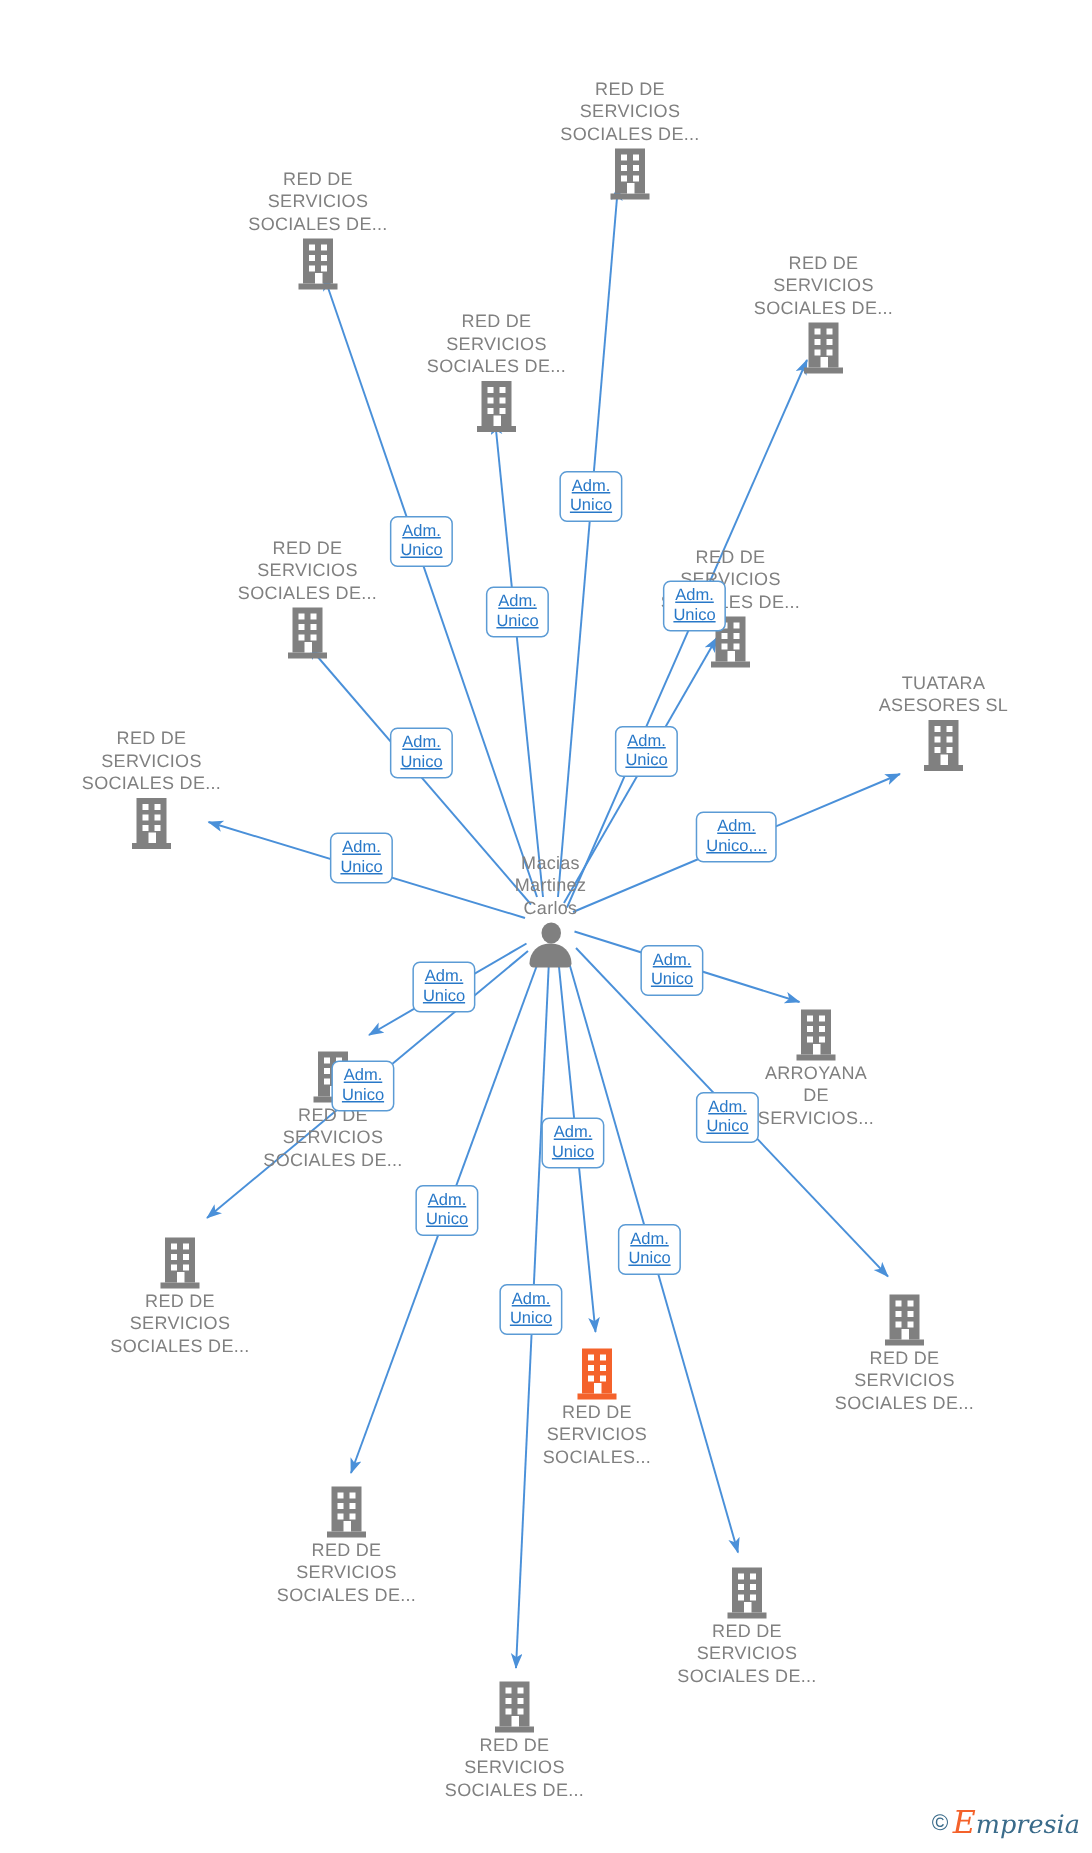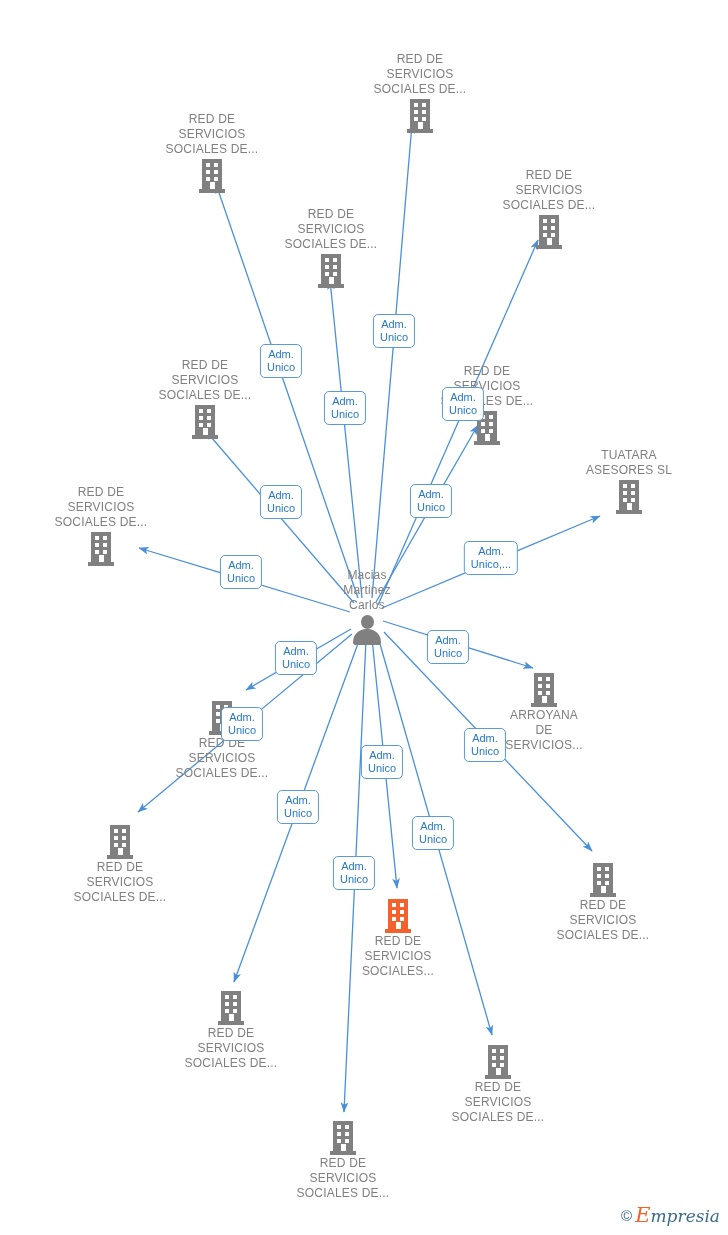--- a/index.html
+++ b/index.html
@@ -112,20 +112,21 @@
     border: 1px solid #5b9bd5;
     border-radius: 5px;
     color: #2878c8;
     font-size: 11px;
     line-height: 13px;
     text-align: center;
     padding: 3px 6px;
     white-space: pre-line;
     transform: translate(-50%, -50%);
     box-sizing: border-box;
+    text-decoration: underline;
   }
 
   #watermark {
     position: absolute;
     right: 8px;
     bottom: 8px;
     display: flex;
     align-items: center;
     gap: 3px;
     font-size: 17px;

